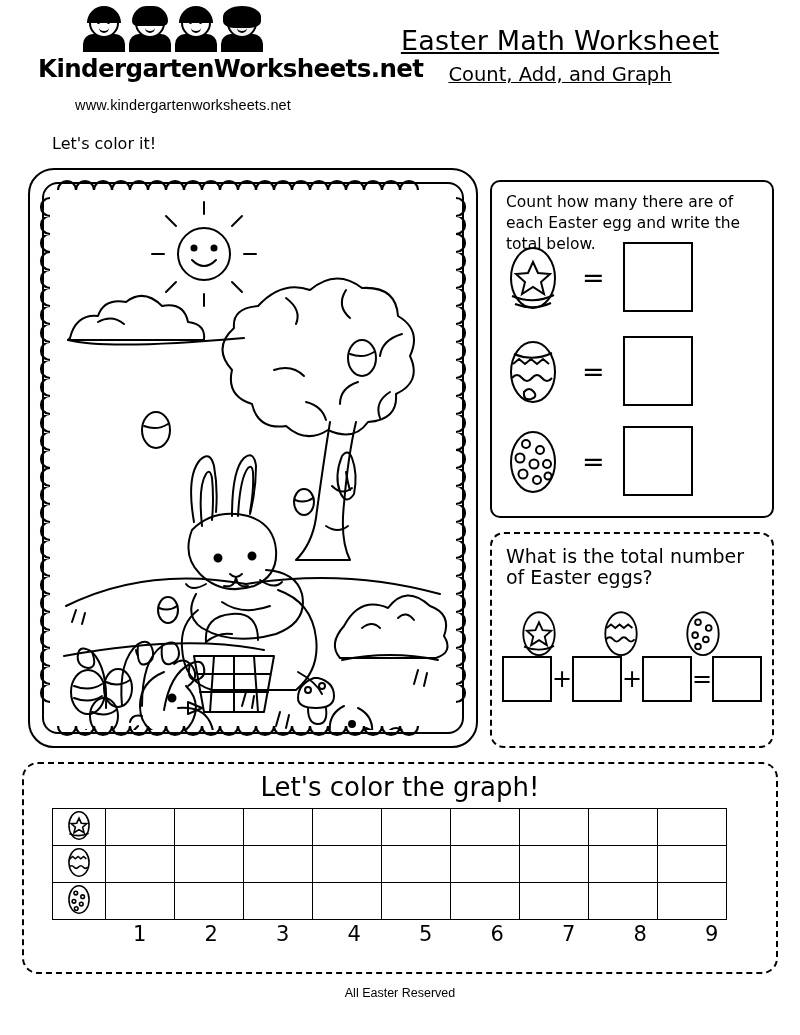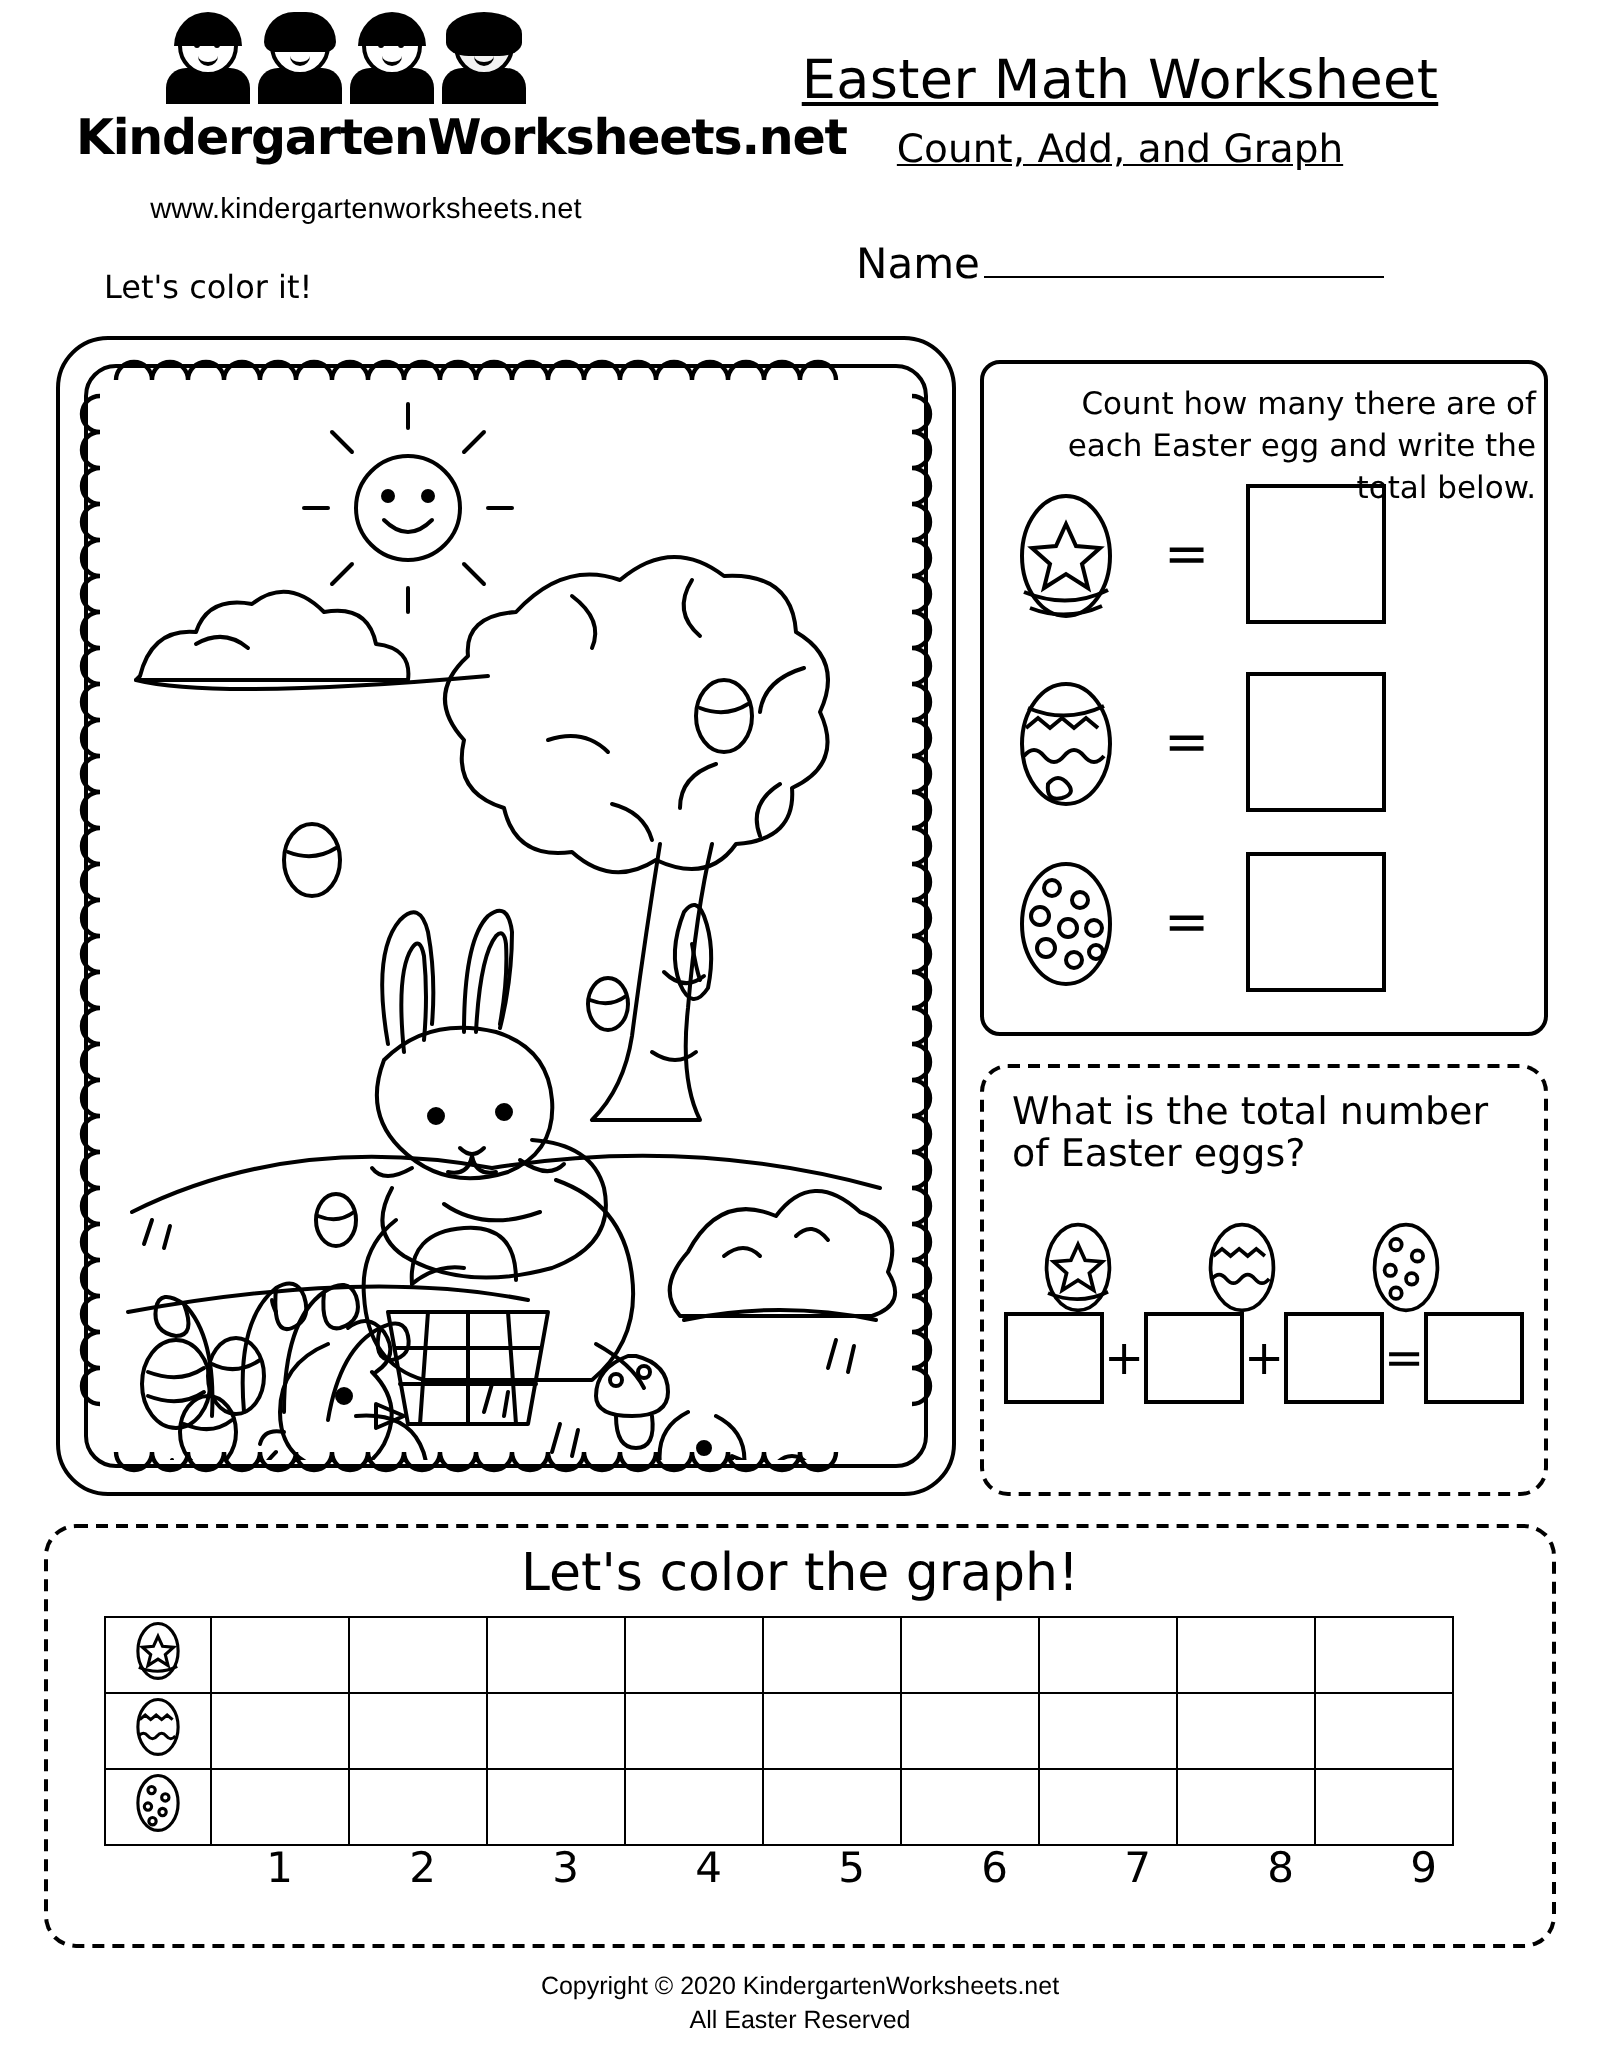--- a/index.html
+++ b/index.html
@@ -214,21 +214,20 @@
     box-sizing: border-box;
   }
   .count-instructions {
     position: absolute;
     left: 14px;
     top: 10px;
     width: 262px;
     font-family: "DejaVu Sans", sans-serif;
     font-size: 15.5px;
     line-height: 21px;
-    text-align: right;
   }
   .count-row {
     position: absolute;
     left: 14px;
     width: 256px;
     height: 78px;
     display: flex;
     align-items: center;
   }
   .count-row.r1 { top: 56px; }
@@ -406,23 +405,20 @@
       </div>
       <div class="logo-text">KindergartenWorksheets.net</div>
       <div class="logo-url">www.kindergartenworksheets.net</div>
     </div>
 
     <div class="title-block">
       <div class="title-main">Easter Math Worksheet</div>
       <div class="title-sub">Count, Add, and Graph</div>
     </div>
 
-    <div class="name-line">
-      <span>Name</span><span class="rule"></span>
-    </div>
   </div>
 
   <div class="lets-color-label">Let's color it!</div>
 
   <div class="color-frame">
     <div class="scallop-outer"></div>
     <div class="scallop-inner"></div>
     <svg class="scallop-dots" width="450" height="580" viewBox="0 0 450 580">
       <g fill="none" stroke="#000" stroke-width="2.2">
 
@@ -738,17 +734,16 @@
       <span class="num">4</span>
       <span class="num">5</span>
       <span class="num">6</span>
       <span class="num">7</span>
       <span class="num">8</span>
       <span class="num">9</span>
     </div>
   </div>
 
   <div class="footer">
-    <div>Copyright © 2020 KindergartenWorksheets.net</div>
     <div>All Easter Reserved</div>
   </div>
 
 </div>
 
 </body></html>

